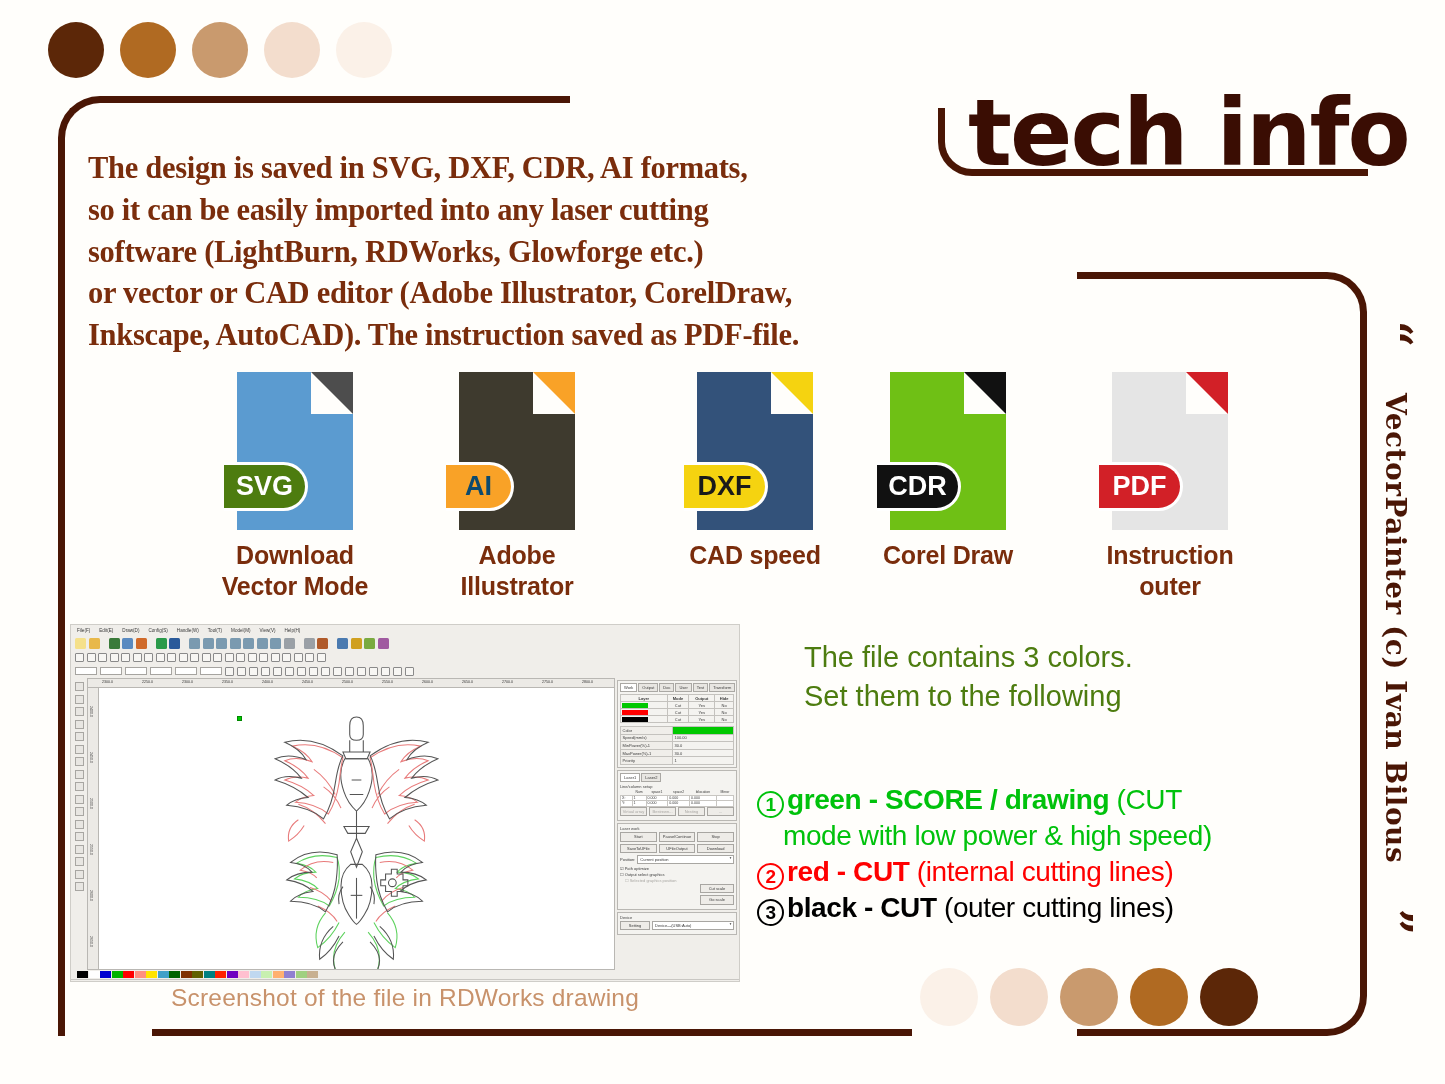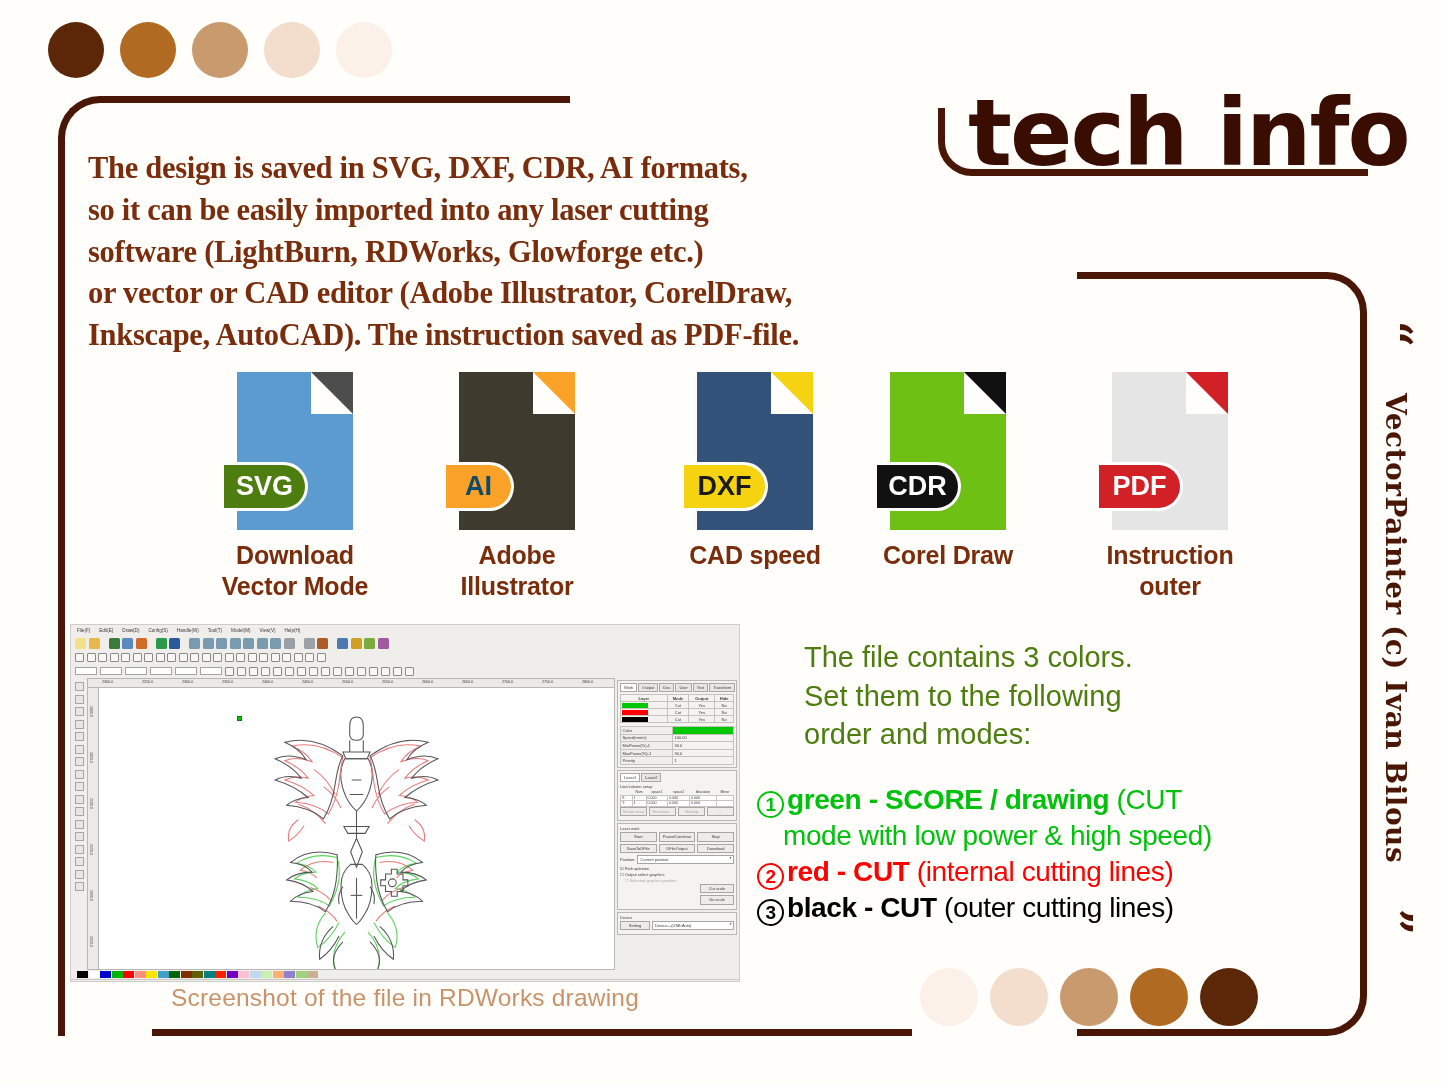--- a/index.html
+++ b/index.html
@@ -252,21 +252,20 @@
       </div>
       <div class="caption">
         <div>Instruction outer</div>
       </div>
     </div>
   </div>
 
 <div class="colors-head">
   <div>The file contains 3 colors.</div>
   <div>Set them to the following</div>
-  <div>order and modes:</div>
 </div>
 <div class="clist" id="color-list">
     <div class="cline" style="color: rgb(0, 194, 12);"><span class="circ">1</span><span class="b">green - SCORE / drawing</span><span> (CUT</span></div>
     <div class="cline" style="color: rgb(0, 194, 12); padding-left: 26px;">mode with low power &amp; high speed)</div>
     <div class="cline" style="color: rgb(255, 0, 0);"><span class="circ">2</span><span class="b">red - CUT</span><span> (internal cutting lines)</span></div>
     <div class="cline" style="color: rgb(0, 0, 0);"><span class="circ">3</span><span class="b">black - CUT</span><span> (outer cutting lines)</span></div>
   </div>
 
 <div class="credit">
   <span class="qm">“</span>

